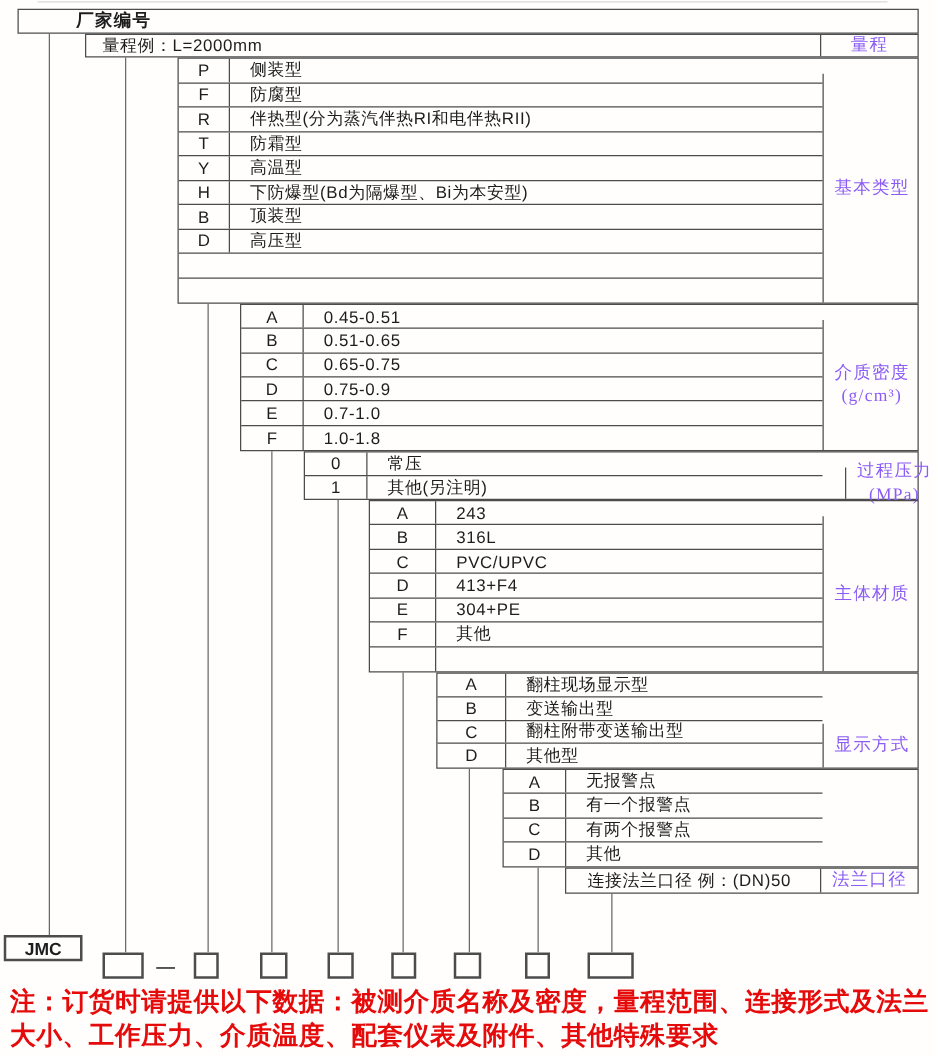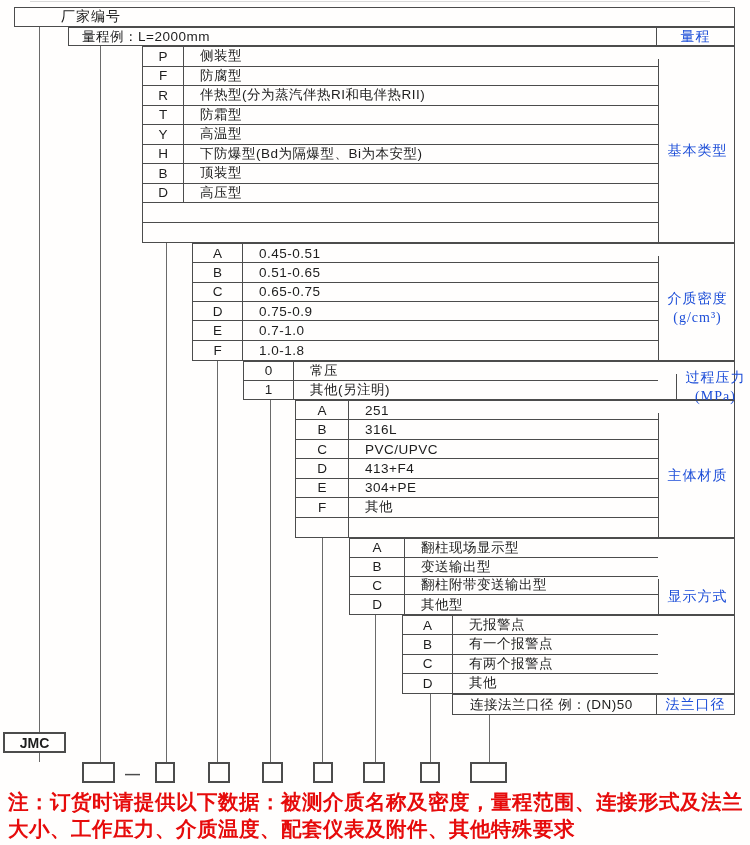--- a/index.html
+++ b/index.html
@@ -4,27 +4,27 @@
 <style>
   html,body{margin:0;padding:0;background:#ffffff;}
   #stage{
     position:relative;width:750px;height:845px;background:#fffefd;overflow:hidden;
     font-family:"Liberation Sans","DejaVu Sans",sans-serif;color:#1d1d1d;
   }
   .hline{position:absolute;height:1px;background:#d9d9d9;}
   .vline{position:absolute;width:1px;background:#6a6a6a;}
   .box{position:absolute;border:1px solid #4c4c4c;background:transparent;box-sizing:border-box;}
   .topbox{font-size:14px;display:flex;align-items:center;}
-  .topbox .txt{margin-left:46px;letter-spacing:1px;}
+  .topbox .txt{margin-left:46px;letter-spacing:1px;font-weight:bold;}
   .rangerow{display:flex;box-sizing:border-box;}
   .rangerow .txt{flex:1;display:flex;align-items:center;font-size:13.5px;padding-left:13px;letter-spacing:.5px;}
   .labelcell{
     border-left:1px solid #4c4c4c;box-sizing:border-box;
     display:flex;flex-direction:column;align-items:center;justify-content:center;
-    font-family:"Liberation Serif","DejaVu Serif",serif;font-size:14px;color:#1d4ed8;letter-spacing:1px;line-height:19px;
+    font-family:"Liberation Serif","DejaVu Serif",serif;font-size:14px;color:#8b5cf6;letter-spacing:1px;line-height:19px;
   }
   .section{position:absolute;border:1px solid #4c4c4c;box-sizing:border-box;}
   .section .labelcell{position:absolute;top:12px;bottom:0;}
   .row{position:absolute;left:0;display:flex;box-sizing:border-box;border-bottom:1px solid #4c4c4c;font-size:13.5px;}
   .row.last{border-bottom:none;}
   .row .code{display:flex;align-items:center;justify-content:center;box-sizing:border-box;border-right:1px solid #4c4c4c;}
   .row .code.nodiv{border-right:none;}
   .row .desc{flex:1;display:flex;align-items:center;padding-left:16px;letter-spacing:.5px;}
   .flangerow{display:flex;box-sizing:border-box;font-size:13.5px;}
   .flangerow .desc{flex:1;display:flex;align-items:center;padding-left:17px;letter-spacing:.5px;}
@@ -135,21 +135,21 @@
           <div class="desc">其他(另注明)</div>
         </div>
         <div class="labelcell" style="left: 414px; width: 78px; margin-left: 18px;">
           <div>过程压力</div>
           <div>(MPa)</div>
         </div>
       </div>
       <div class="section" style="left: 295px; top: 400px; width: 440px; height: 138px;">
         <div class="row" style="top: 0px; height: 19.43px; width: 362px;">
           <div class="code" style="width: 53px;">A</div>
-          <div class="desc">251</div>
+          <div class="desc">243</div>
         </div>
         <div class="row" style="top: 19.43px; height: 19.43px; width: 362px;">
           <div class="code" style="width: 53px;">B</div>
           <div class="desc">316L</div>
         </div>
         <div class="row" style="top: 38.86px; height: 19.43px; width: 362px;">
           <div class="code" style="width: 53px;">C</div>
           <div class="desc">PVC/UPVC</div>
         </div>
         <div class="row" style="top: 58.29px; height: 19.43px; width: 362px;">
@@ -233,21 +233,21 @@
       <div class="codebox" style="left: 82px; top: 762px; width: 29px; height: 17px;"></div>
       <div class="codebox" style="left: 155px; top: 762px; width: 16px; height: 17px;"></div>
       <div class="codebox" style="left: 208px; top: 762px; width: 18px; height: 17px;"></div>
       <div class="codebox" style="left: 262px; top: 762px; width: 17px; height: 17px;"></div>
       <div class="codebox" style="left: 313px; top: 762px; width: 16px; height: 17px;"></div>
       <div class="codebox" style="left: 363px; top: 762px; width: 18px; height: 17px;"></div>
       <div class="codebox" style="left: 420px; top: 762px; width: 16px; height: 17px;"></div>
       <div class="codebox" style="left: 470px; top: 762px; width: 33px; height: 17px;"></div>
     </div>
 
-  <div class="codebox" style="left:3px;top:732px;width:59px;height:17px;text-align:right;">
+  <div class="codebox" style="left:3px;top:748px;width:59px;height:17px;text-align:right;">
     <span>JMC</span>
   </div>
 
   <div class="dash" style="left:121px;top:763px;width:23px;height:20px;">—</div>
 
   <div id="note" style="color: rgb(230, 11, 11);">
     <div>注：订货时请提供以下数据：被测介质名称及密度，量程范围、连接形式及法兰</div>
     <div>大小、工作压力、介质温度、配套仪表及附件、其他特殊要求</div>
   </div>
 

